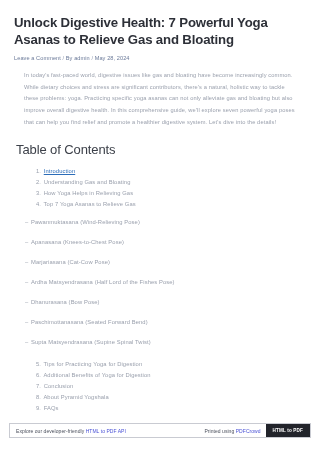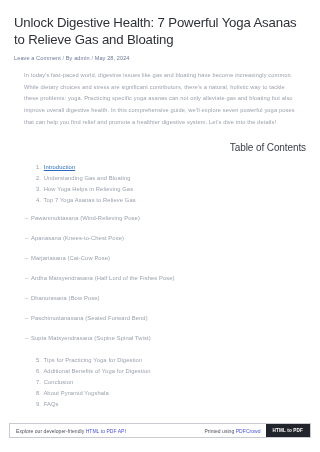--- a/index.html
+++ b/index.html
@@ -19,21 +19,21 @@
 
   .page {
     padding: 14px 14px 0 14px;
     width: 320px;
   }
 
   
   .post-title {
     font-size: 13.2px;
     line-height: 1.32;
-    font-weight: normal;
+    font-weight: bold;
     color: #2d3038;
     letter-spacing: -0.15px;
     margin-bottom: 6px;
   }
 
   
   .post-meta {
     font-size: 5.6px;
     line-height: 1.4;
     color: #6b7a99;
@@ -54,26 +54,25 @@
   .intro-para {
     font-size: 5.7px;
     line-height: 2.08;
     color: #9aa0ad;
     letter-spacing: 0.12px;
     text-align: left;
   }
 
   
   .toc-heading {
-    font-size: 10px;
+    font-size: 13px;
     font-weight: normal;
     color: #3c4049;
     letter-spacing: -0.1px;
     margin: 13px 0 9px 2px;
-    text-align: right;
   }
 
   .section-heading {
     font-size: 11px;
     font-weight: normal;
     color: #3c4049;
     letter-spacing: -0.05px;
     margin: 11px 0 4px 2px;
   }
 

